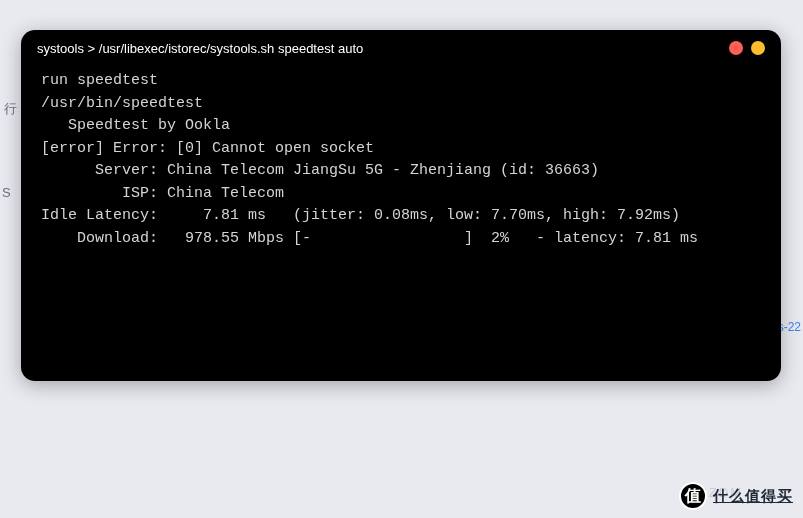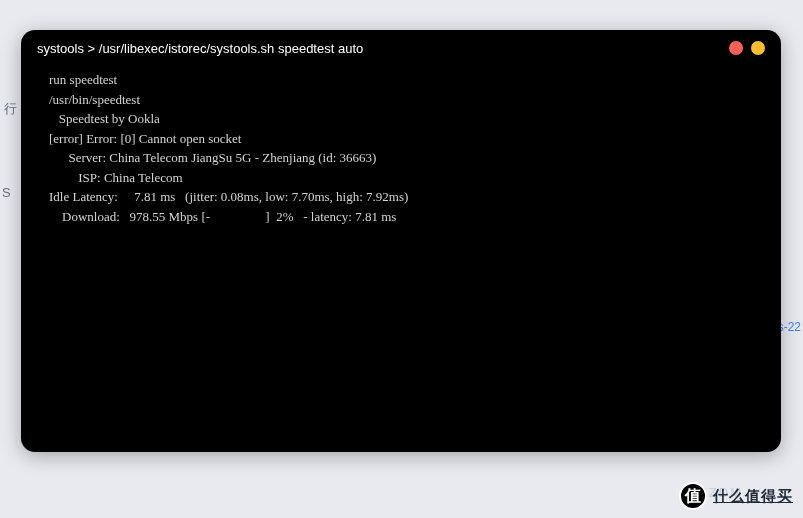--- a/index.html
+++ b/index.html
@@ -21,21 +21,21 @@
       font-size: 13px;
     }
     .bg-left-1 { top: 100px; left: 4px; }
     .bg-left-2 { top: 185px; left: 2px; }
     .bg-right { top: 320px; right: 2px; color: #3b82f6; font-size: 12px; }
     .terminal {
       position: absolute;
       top: 30px;
       left: 21px;
       width: 760px;
-      height: 422px;
+      height: 351px;
       background: #000000;
       border-radius: 14px;
       overflow: hidden;
       box-shadow: 0 4px 20px rgba(0,0,0,0.3);
     }
     .terminal-header {
       display: flex;
       align-items: center;
       justify-content: space-between;
       padding: 10px 16px;
@@ -51,23 +51,23 @@
       gap: 8px;
     }
     .window-btn {
       width: 14px;
       height: 14px;
       border-radius: 50%;
     }
     .btn-close { background: #ff5f57; }
     .btn-min { background: #febc2e; }
     .terminal-body {
-      padding: 4px 28px;
-      font-family: Liberation Serif, serif;
-      font-size: 13px;
+      padding: 4px 20px;
+      font-family: Liberation Mono, monospace;
+      font-size: 15px;
       line-height: 1.5;
       color: #d4d4d4;
       white-space: pre;
     }
     .watermark {
       position: absolute;
       bottom: 8px;
       right: 10px;
       display: flex;
       align-items: center;

